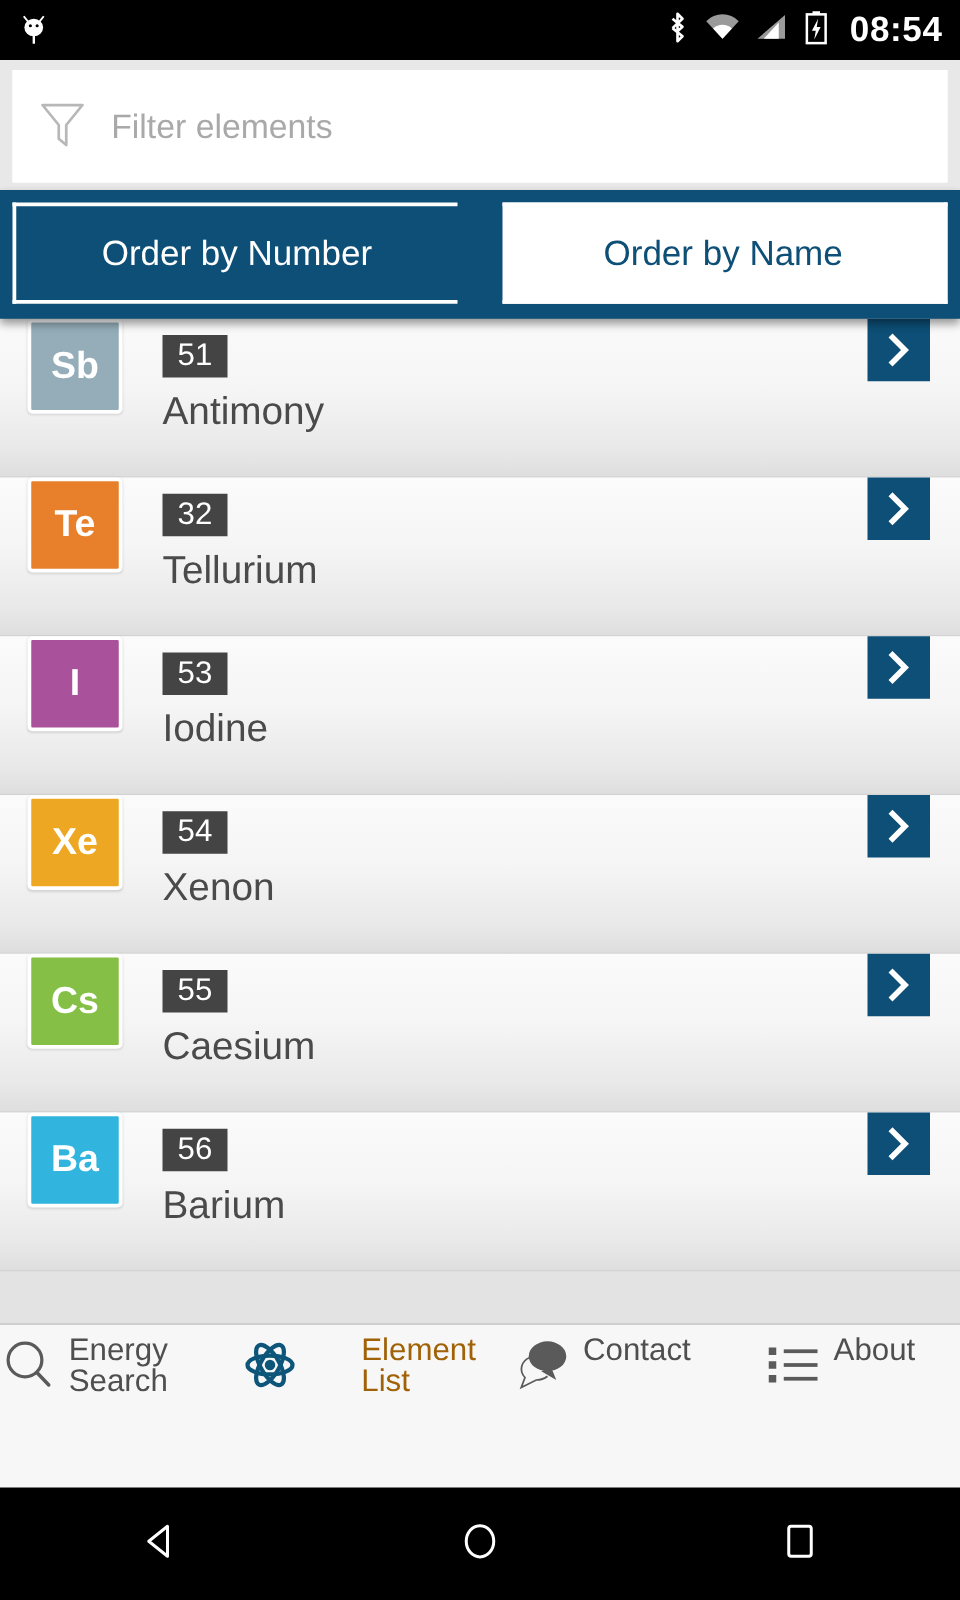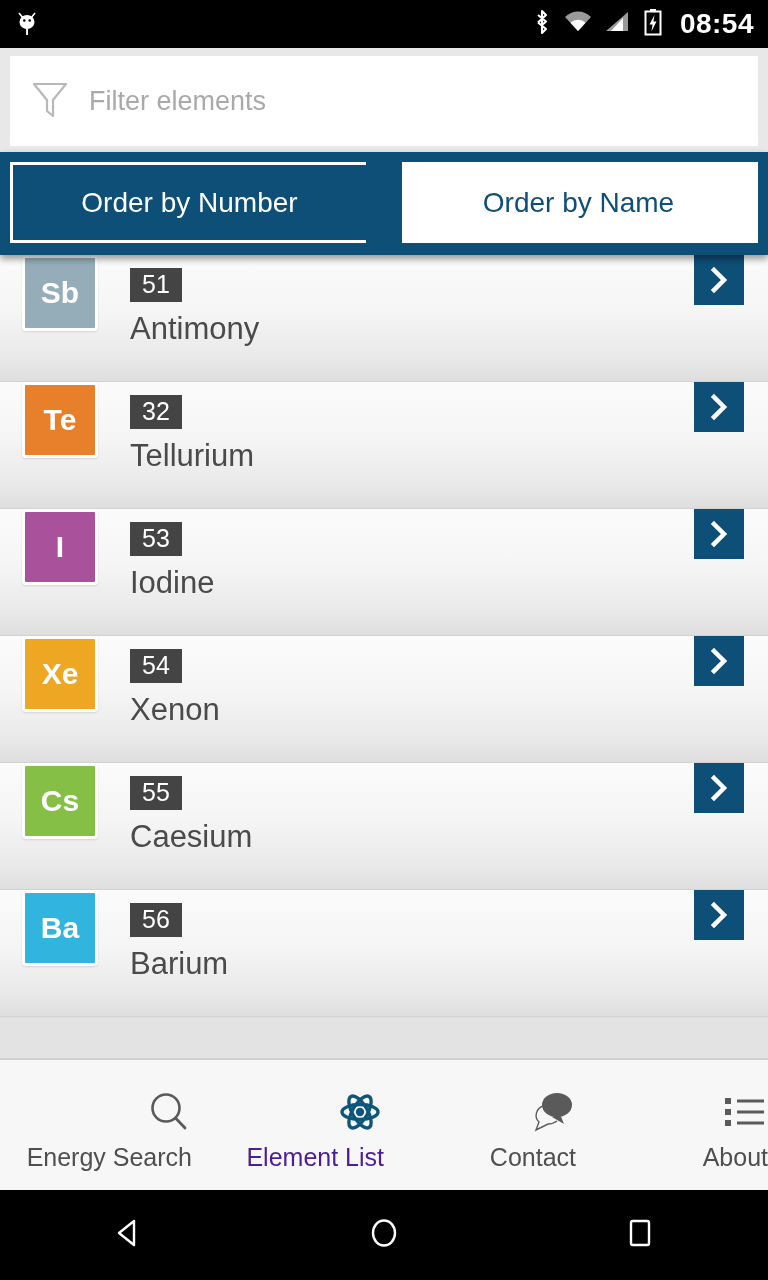--- a/index.html
+++ b/index.html
@@ -143,28 +143,28 @@
 
   
   .bottomnav {
     flex: 0 0 132px;
     background: #f7f7f7;
     border-top: 2px solid #cfcfcf;
     display: flex;
   }
   .bnav-item {
     flex: 1 1 25%;
-    display: flex; flex-direction: column;
-    align-items: flex-end; justify-content: center;
+    display: flex; flex-direction: row;
+    align-items: flex-start; justify-content: center;
     gap: 9px;
     cursor: pointer;
     padding-top: 8px;
   }
   .bnav-label { font-size: 25px; color: #4f4f4f; line-height: 1; }
-  .bnav-item.active .bnav-label { color: #4c1d95; }
+  .bnav-item.active .bnav-label { color: #a16207; margin-left: 40px; }
   .bnav-ico { height: 48px; display: flex; align-items: center; justify-content: center; }
 
   
   .navbar {
     flex: 0 0 90px;
     background: #000000;
     display: flex; align-items: center;
   }
   .navbtn {
     flex: 1 1 33.33%;

